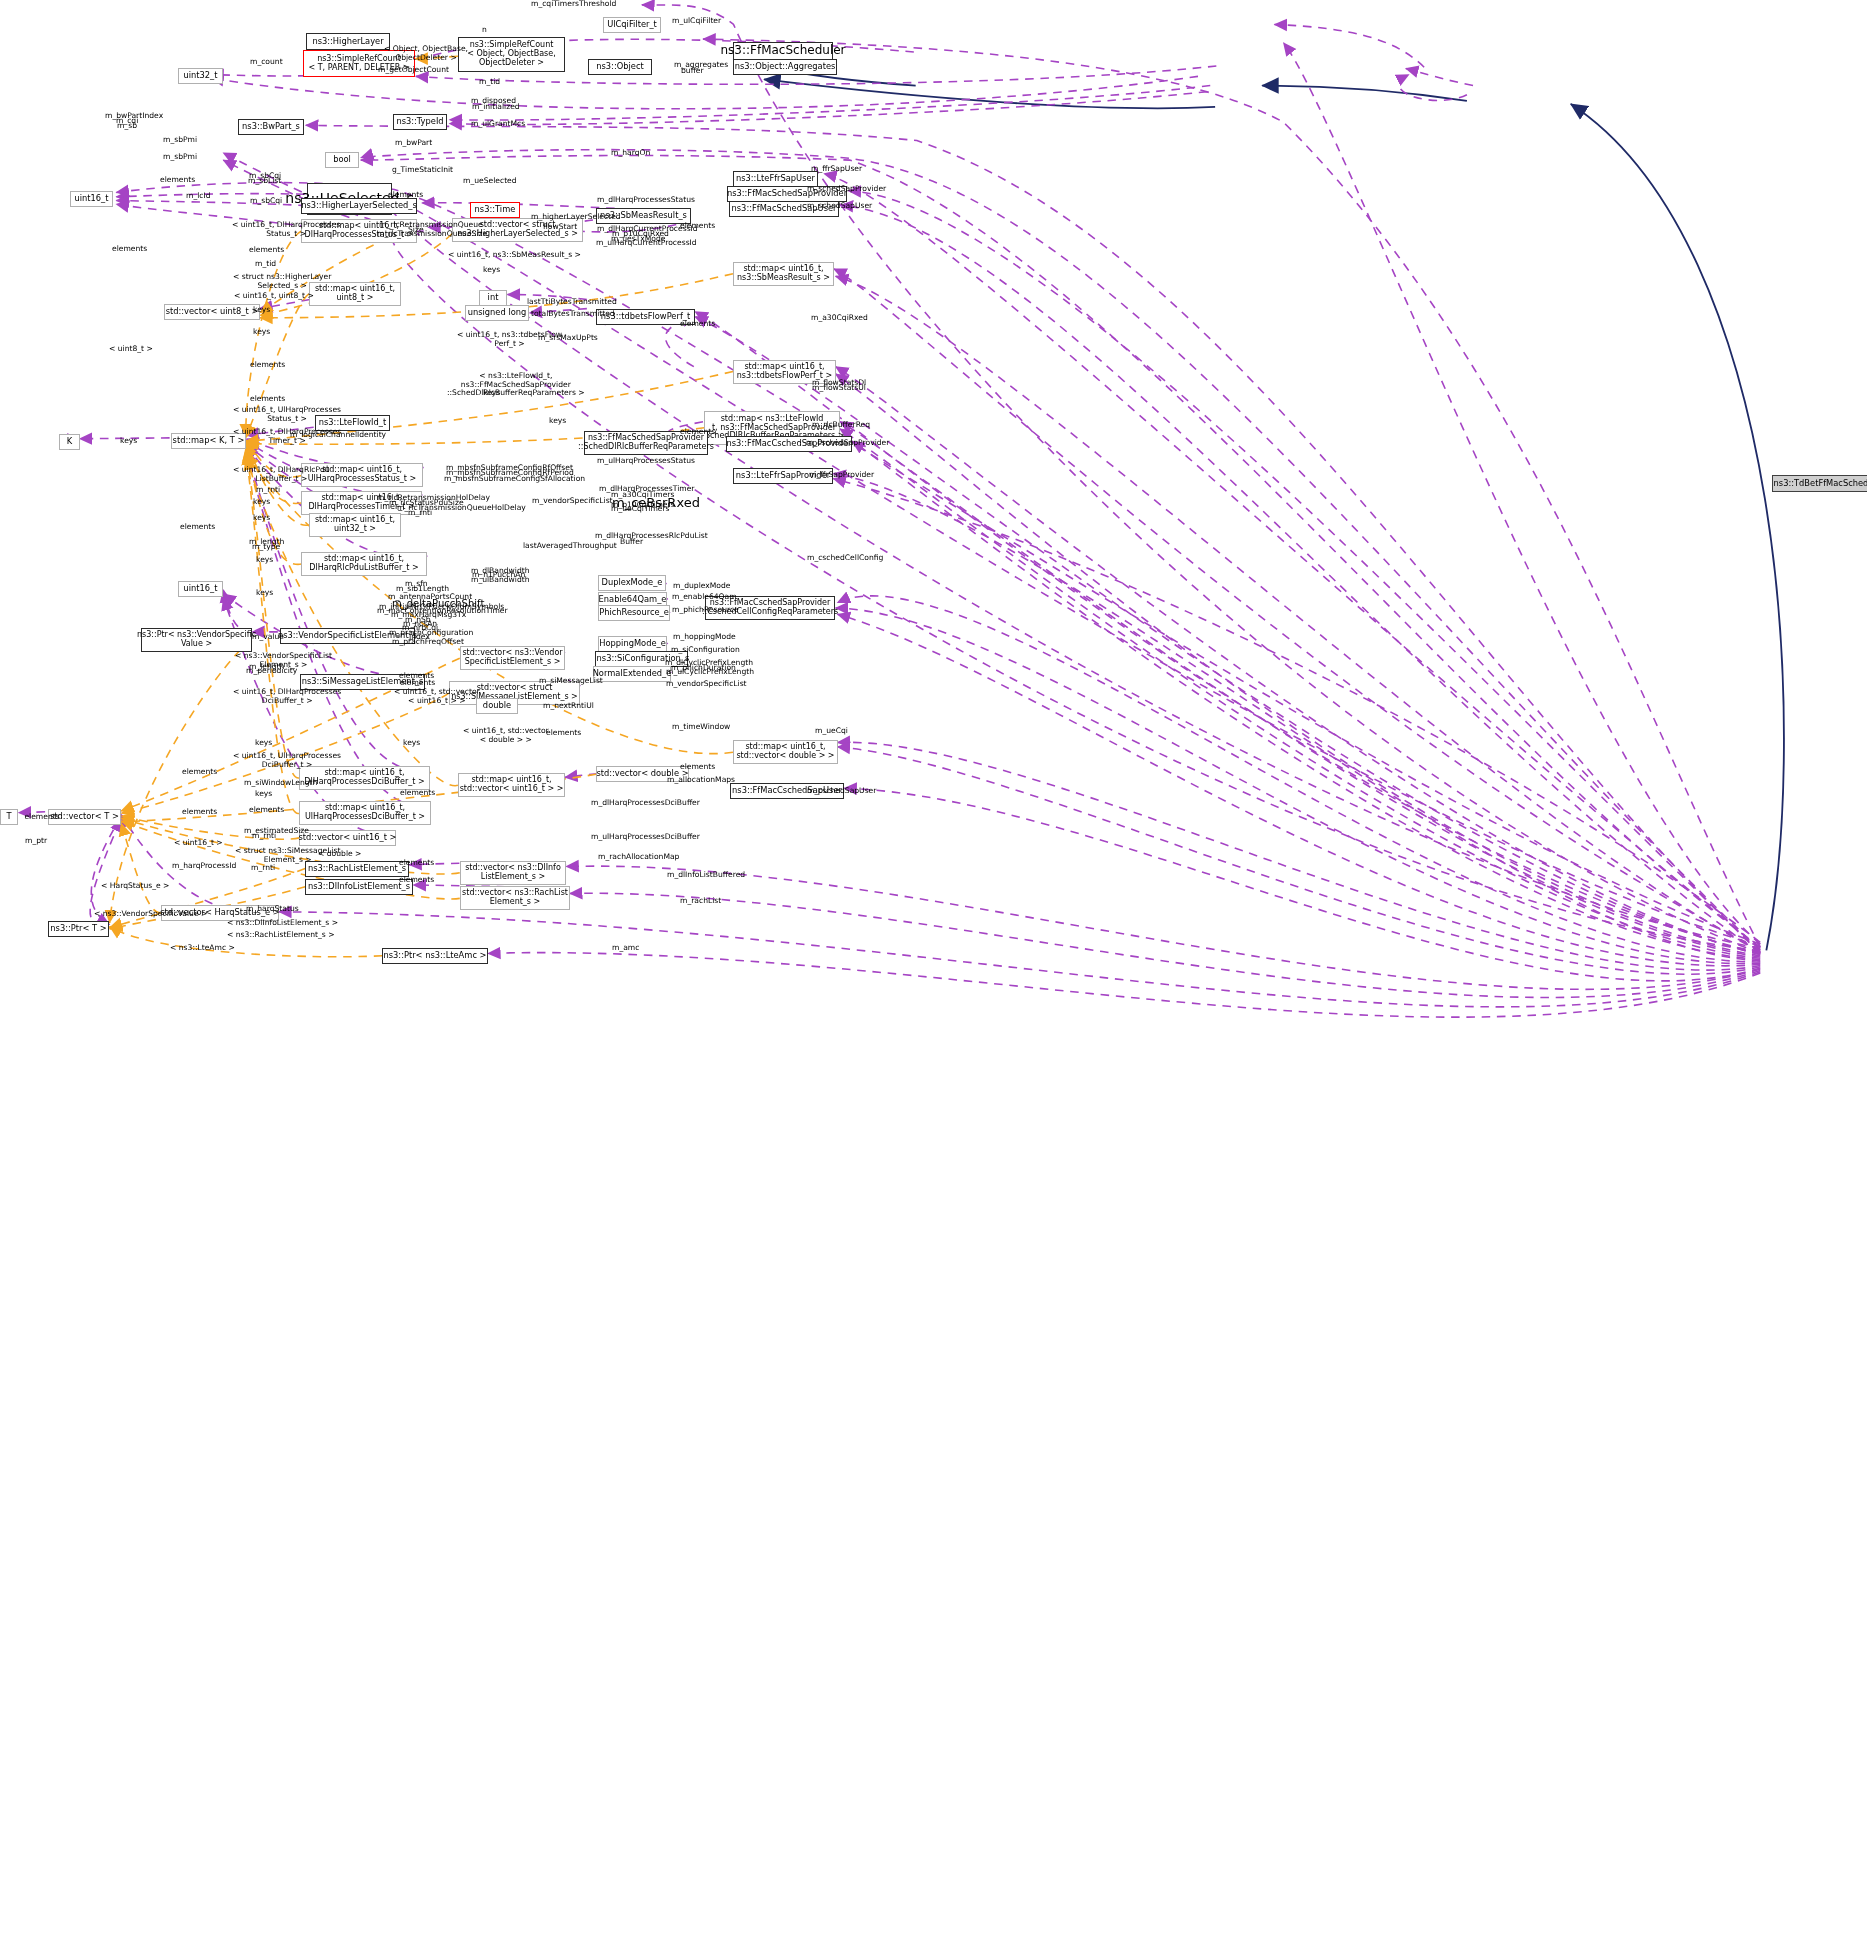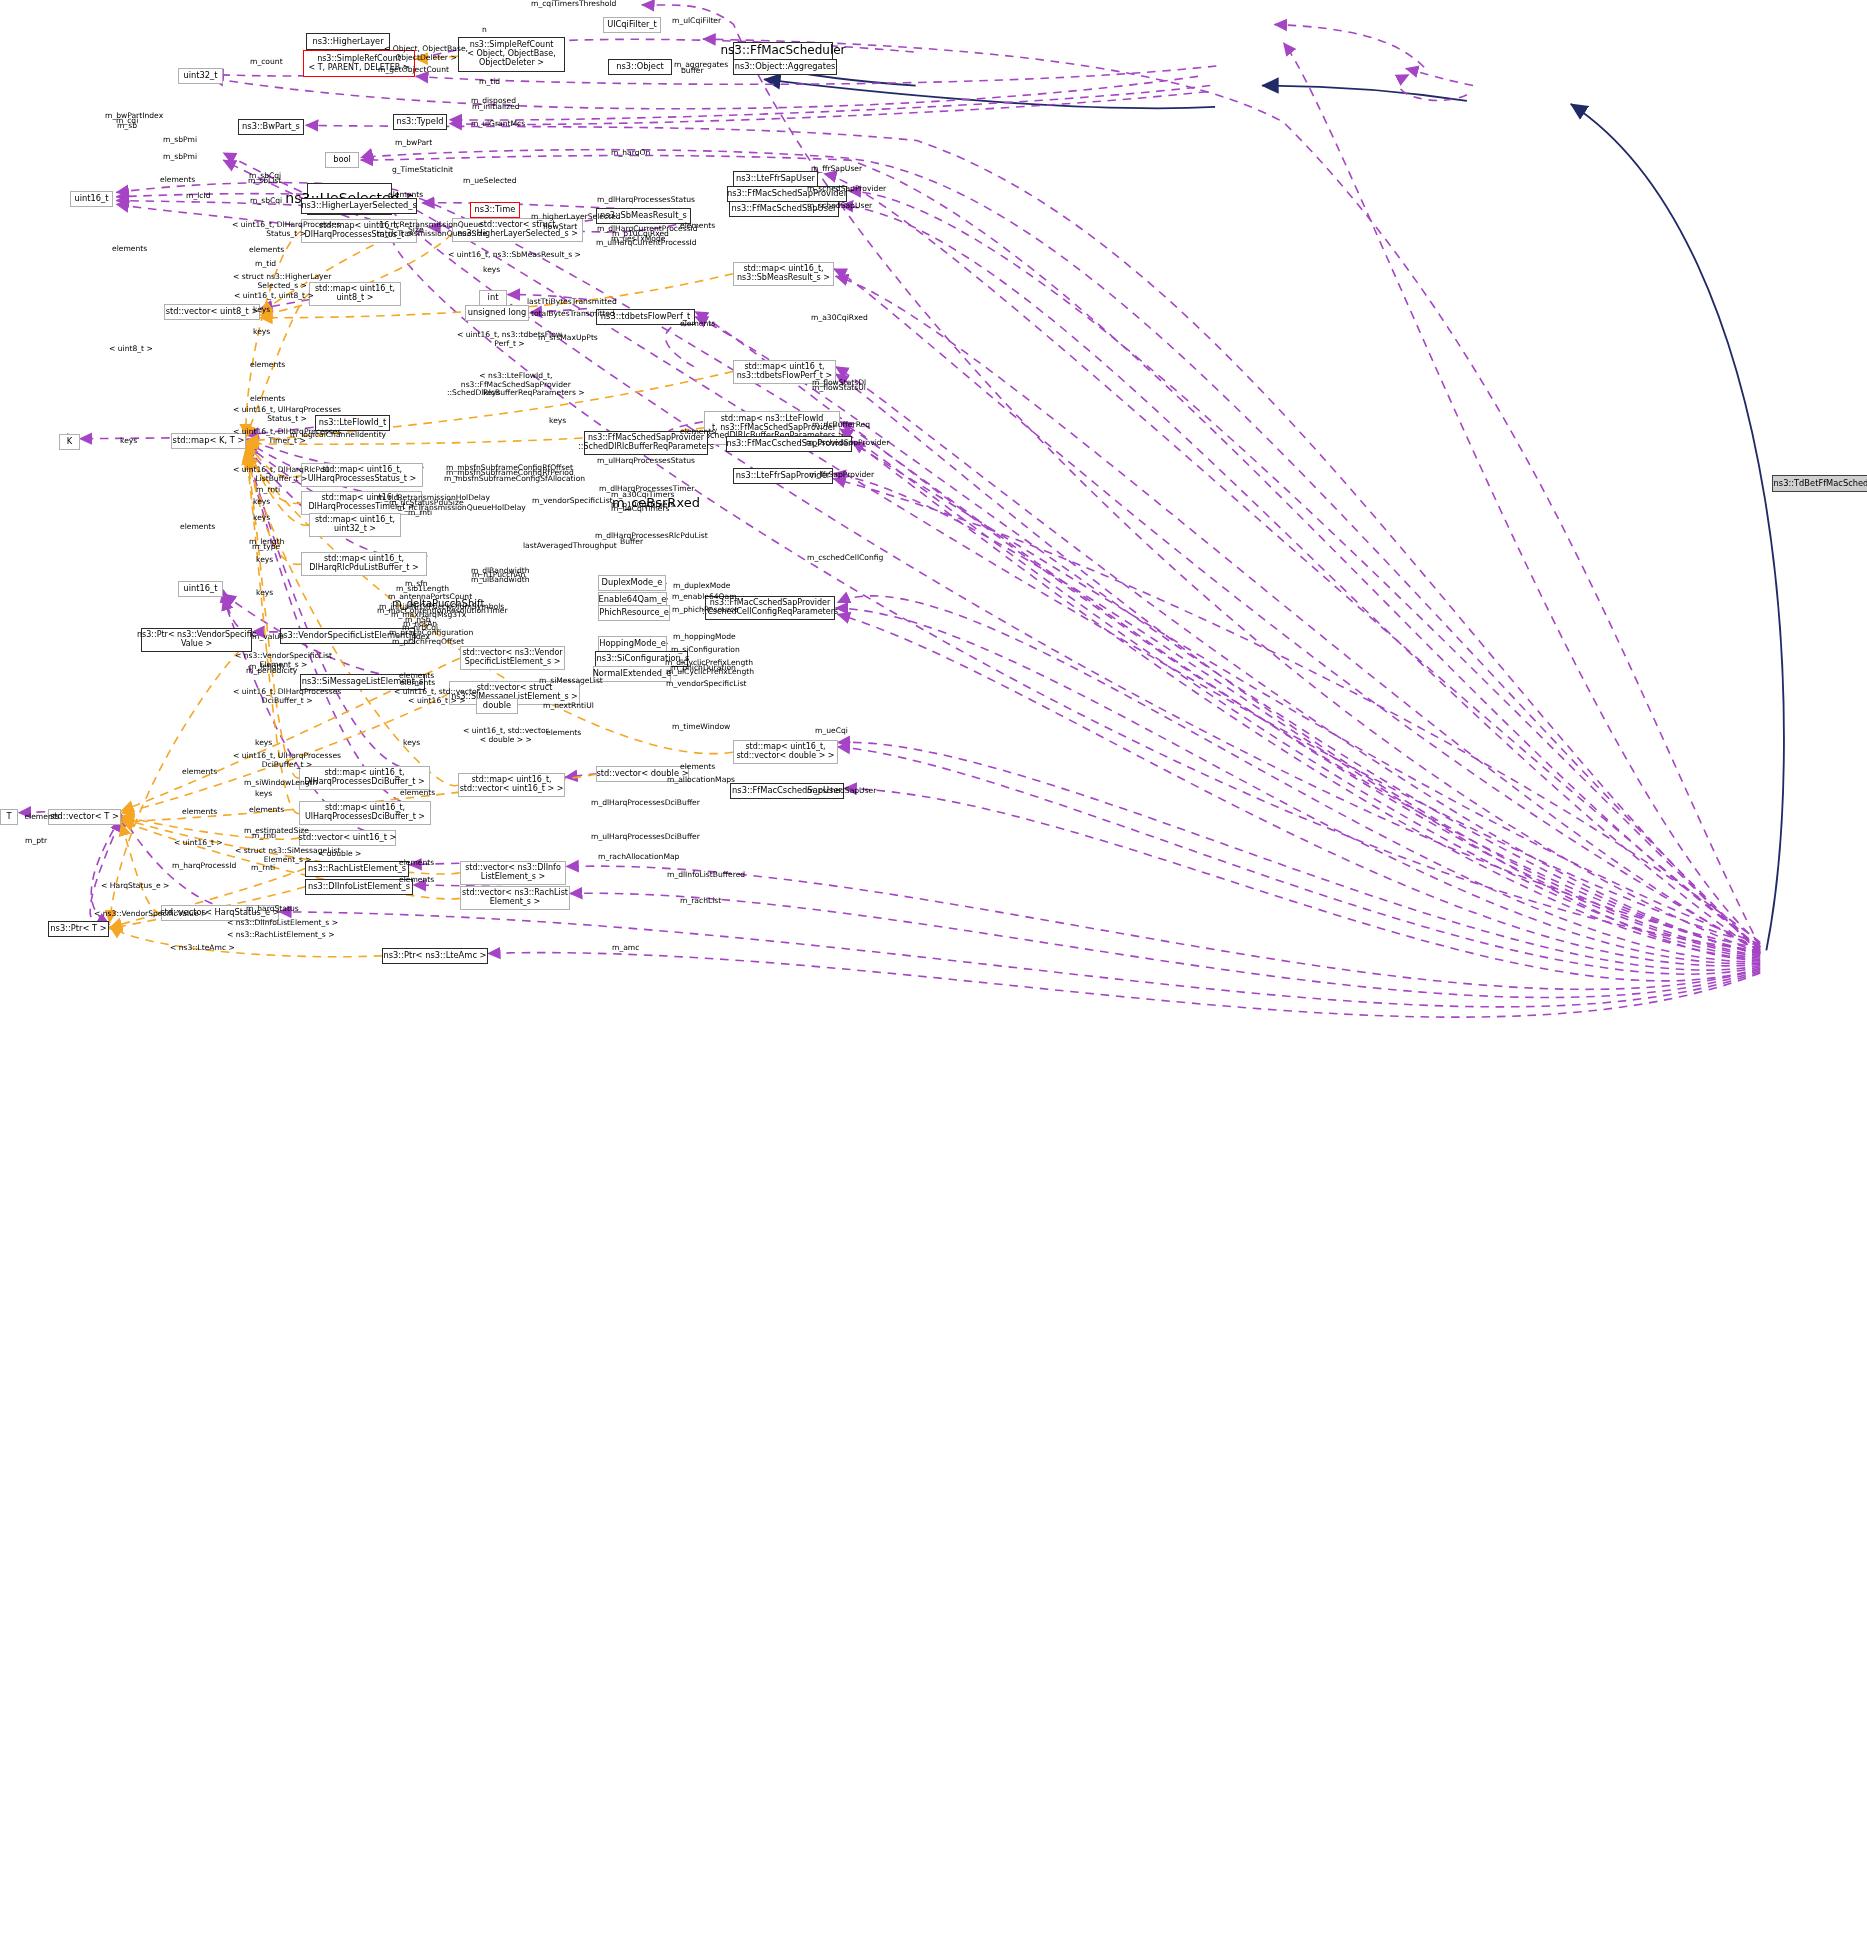--- a/index.html
+++ b/index.html
@@ -161,21 +161,21 @@
 
   <div id="nodes-layer">
       <div class="node n-class" style="left: 306px; top: 33px; width: 84px; height: 17px; font-size: 8.3px;">ns3::HigherLayer</div>
       <div class="node n-red" style="left: 303px; top: 50px; width: 112px; height: 27px; font-size: 8px;">ns3::SimpleRefCount
 &lt; T, PARENT, DELETER &gt;</div>
       <div class="node n-class" style="left: 458px; top: 37px; width: 107px; height: 35px; font-size: 8px;">ns3::SimpleRefCount
 &lt; Object, ObjectBase,
 ObjectDeleter &gt;</div>
       <div class="node n-class" style="left: 733px; top: 42px; width: 100px; height: 18px; font-size: 12px;">ns3::FfMacScheduler</div>
       <div class="node n-plain" style="left: 603px; top: 16.5px; width: 58px; height: 16px; font-size: 8.3px;">UlCqiFilter_t</div>
-      <div class="node n-class" style="left: 608px; top: 59px; width: 64px; height: 16px; font-size: 8.3px;">ns3::Object</div>
+      <div class="node n-class" style="left: 588px; top: 59px; width: 64px; height: 16px; font-size: 8.3px;">ns3::Object</div>
       <div class="node n-class" style="left: 733px; top: 59px; width: 104px; height: 16px; font-size: 8.3px;">ns3::Object::Aggregates</div>
       <div class="node n-plain" style="left: 178px; top: 68px; width: 45px; height: 16px; font-size: 8.3px;">uint32_t</div>
       <div class="node n-class" style="left: 393px; top: 114px; width: 54px; height: 16px; font-size: 8.3px;">ns3::TypeId</div>
       <div class="node n-class" style="left: 238px; top: 119px; width: 66px; height: 16px; font-size: 8.3px;">ns3::BwPart_s</div>
       <div class="node n-plain" style="left: 325px; top: 152px; width: 34px; height: 16px; font-size: 8.3px;">bool</div>
       <div class="node n-class" style="left: 733px; top: 171px; width: 85px; height: 16px; font-size: 8.3px;">ns3::LteFfrSapUser</div>
       <div class="node n-class" style="left: 727px; top: 186px; width: 120px; height: 16px; font-size: 8.3px;">ns3::FfMacSchedSapProvider</div>
       <div class="node n-class" style="left: 307px; top: 183px; width: 85px; height: 32px; font-size: 14px;">ns3::UeSelected_s</div>
       <div class="node n-plain" style="left: 70px; top: 191px; width: 43px; height: 16px; font-size: 8.3px;">uint16_t</div>
       <div class="node n-class" style="left: 729px; top: 201px; width: 110px; height: 16px; font-size: 8.3px;">ns3::FfMacSchedSapUser</div>

